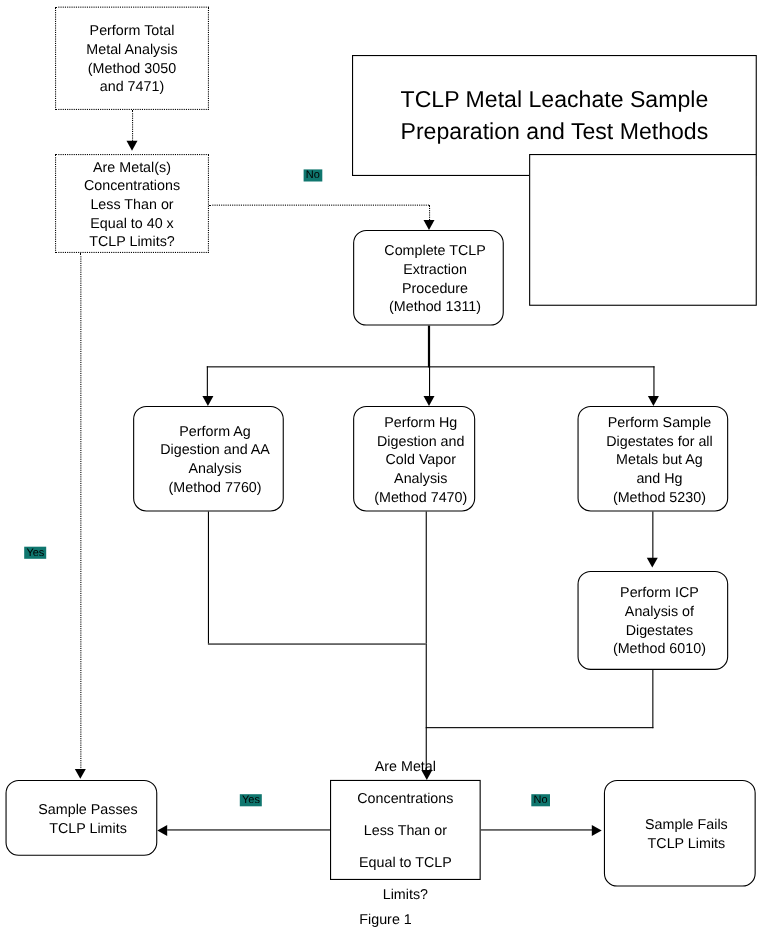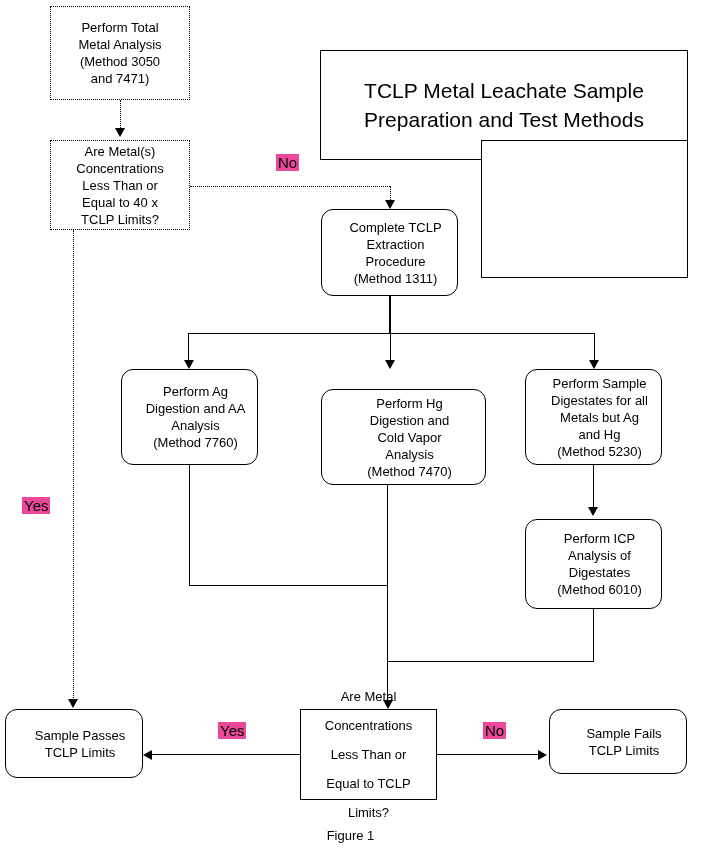--- a/index.html
+++ b/index.html
@@ -112,24 +112,24 @@
   }
   .arr-right {
     border-top: 5px solid transparent;
     border-bottom: 5px solid transparent;
     border-left: 9px solid #000000;
   }
 
   
   .elabel {
     position: absolute;
-    font-size: 15px;
+    font-size: 10px;
     white-space: nowrap;
     z-index: 6;
-    background: #ec4899;
+    background: #0f766e;
     padding: 0 2px;
   }
   #figure-caption {
     position: absolute;
     width: 100%;
     text-align: center;
     font-size: 13px;
   }
 </style>
 </head>
@@ -200,21 +200,21 @@
   <div class="ln-v" style="left:594px; top:333px; height:30px;"></div>
   <div class="arr arr-down" style="left:589px; top:360px;"></div>
 
   <div class="node solid-rd" style="left:121px; top:369px; width:137px; height:96px;">
     <span class="ln">Perform Ag</span>
     <span class="ln">Digestion and AA</span>
     <span class="ln">Analysis</span>
     <span class="ln">(Method 7760)</span>
   </div>
 
-  <div class="node solid-rd" style="left:321px; top:369px; width:165px; height:96px;margin-top:20px;">
+  <div class="node solid-rd" style="left:321px; top:369px; width:111px; height:96px;">
     <span class="ln">Perform Hg</span>
     <span class="ln">Digestion and</span>
     <span class="ln">Cold Vapor</span>
     <span class="ln">Analysis</span>
     <span class="ln">(Method 7470)</span>
   </div>
 
   <div class="node solid-rd" style="left:525px; top:369px; width:137px; height:96px;">
     <span class="ln">Perform Sample</span>
     <span class="ln">Digestates for all</span>
@@ -258,20 +258,20 @@
 
   <div class="ln-h" style="left:437px; top:754px; width:103px;"></div>
   <div class="arr arr-right" style="left:538px; top:750px;"></div>
   <div class="elabel" style="left:483px; top:722px;">No</div>
 
   <div class="node solid-rd" style="left:5px; top:709px; width:138px; height:69px;">
     <span class="ln">Sample Passes</span>
     <span class="ln">TCLP Limits</span>
   </div>
 
-  <div class="node solid-rd" style="left:549px; top:709px; width:138px; height:65px;">
+  <div class="node solid-rd" style="left:549px; top:709px; width:138px; height:97px;">
     <span class="ln">Sample Fails</span>
     <span class="ln">TCLP Limits</span>
   </div>
 
   <div id="figure-caption" style="left:0px; top:828px;">Figure 1</div>
 
 </div>
 
 </body></html>

